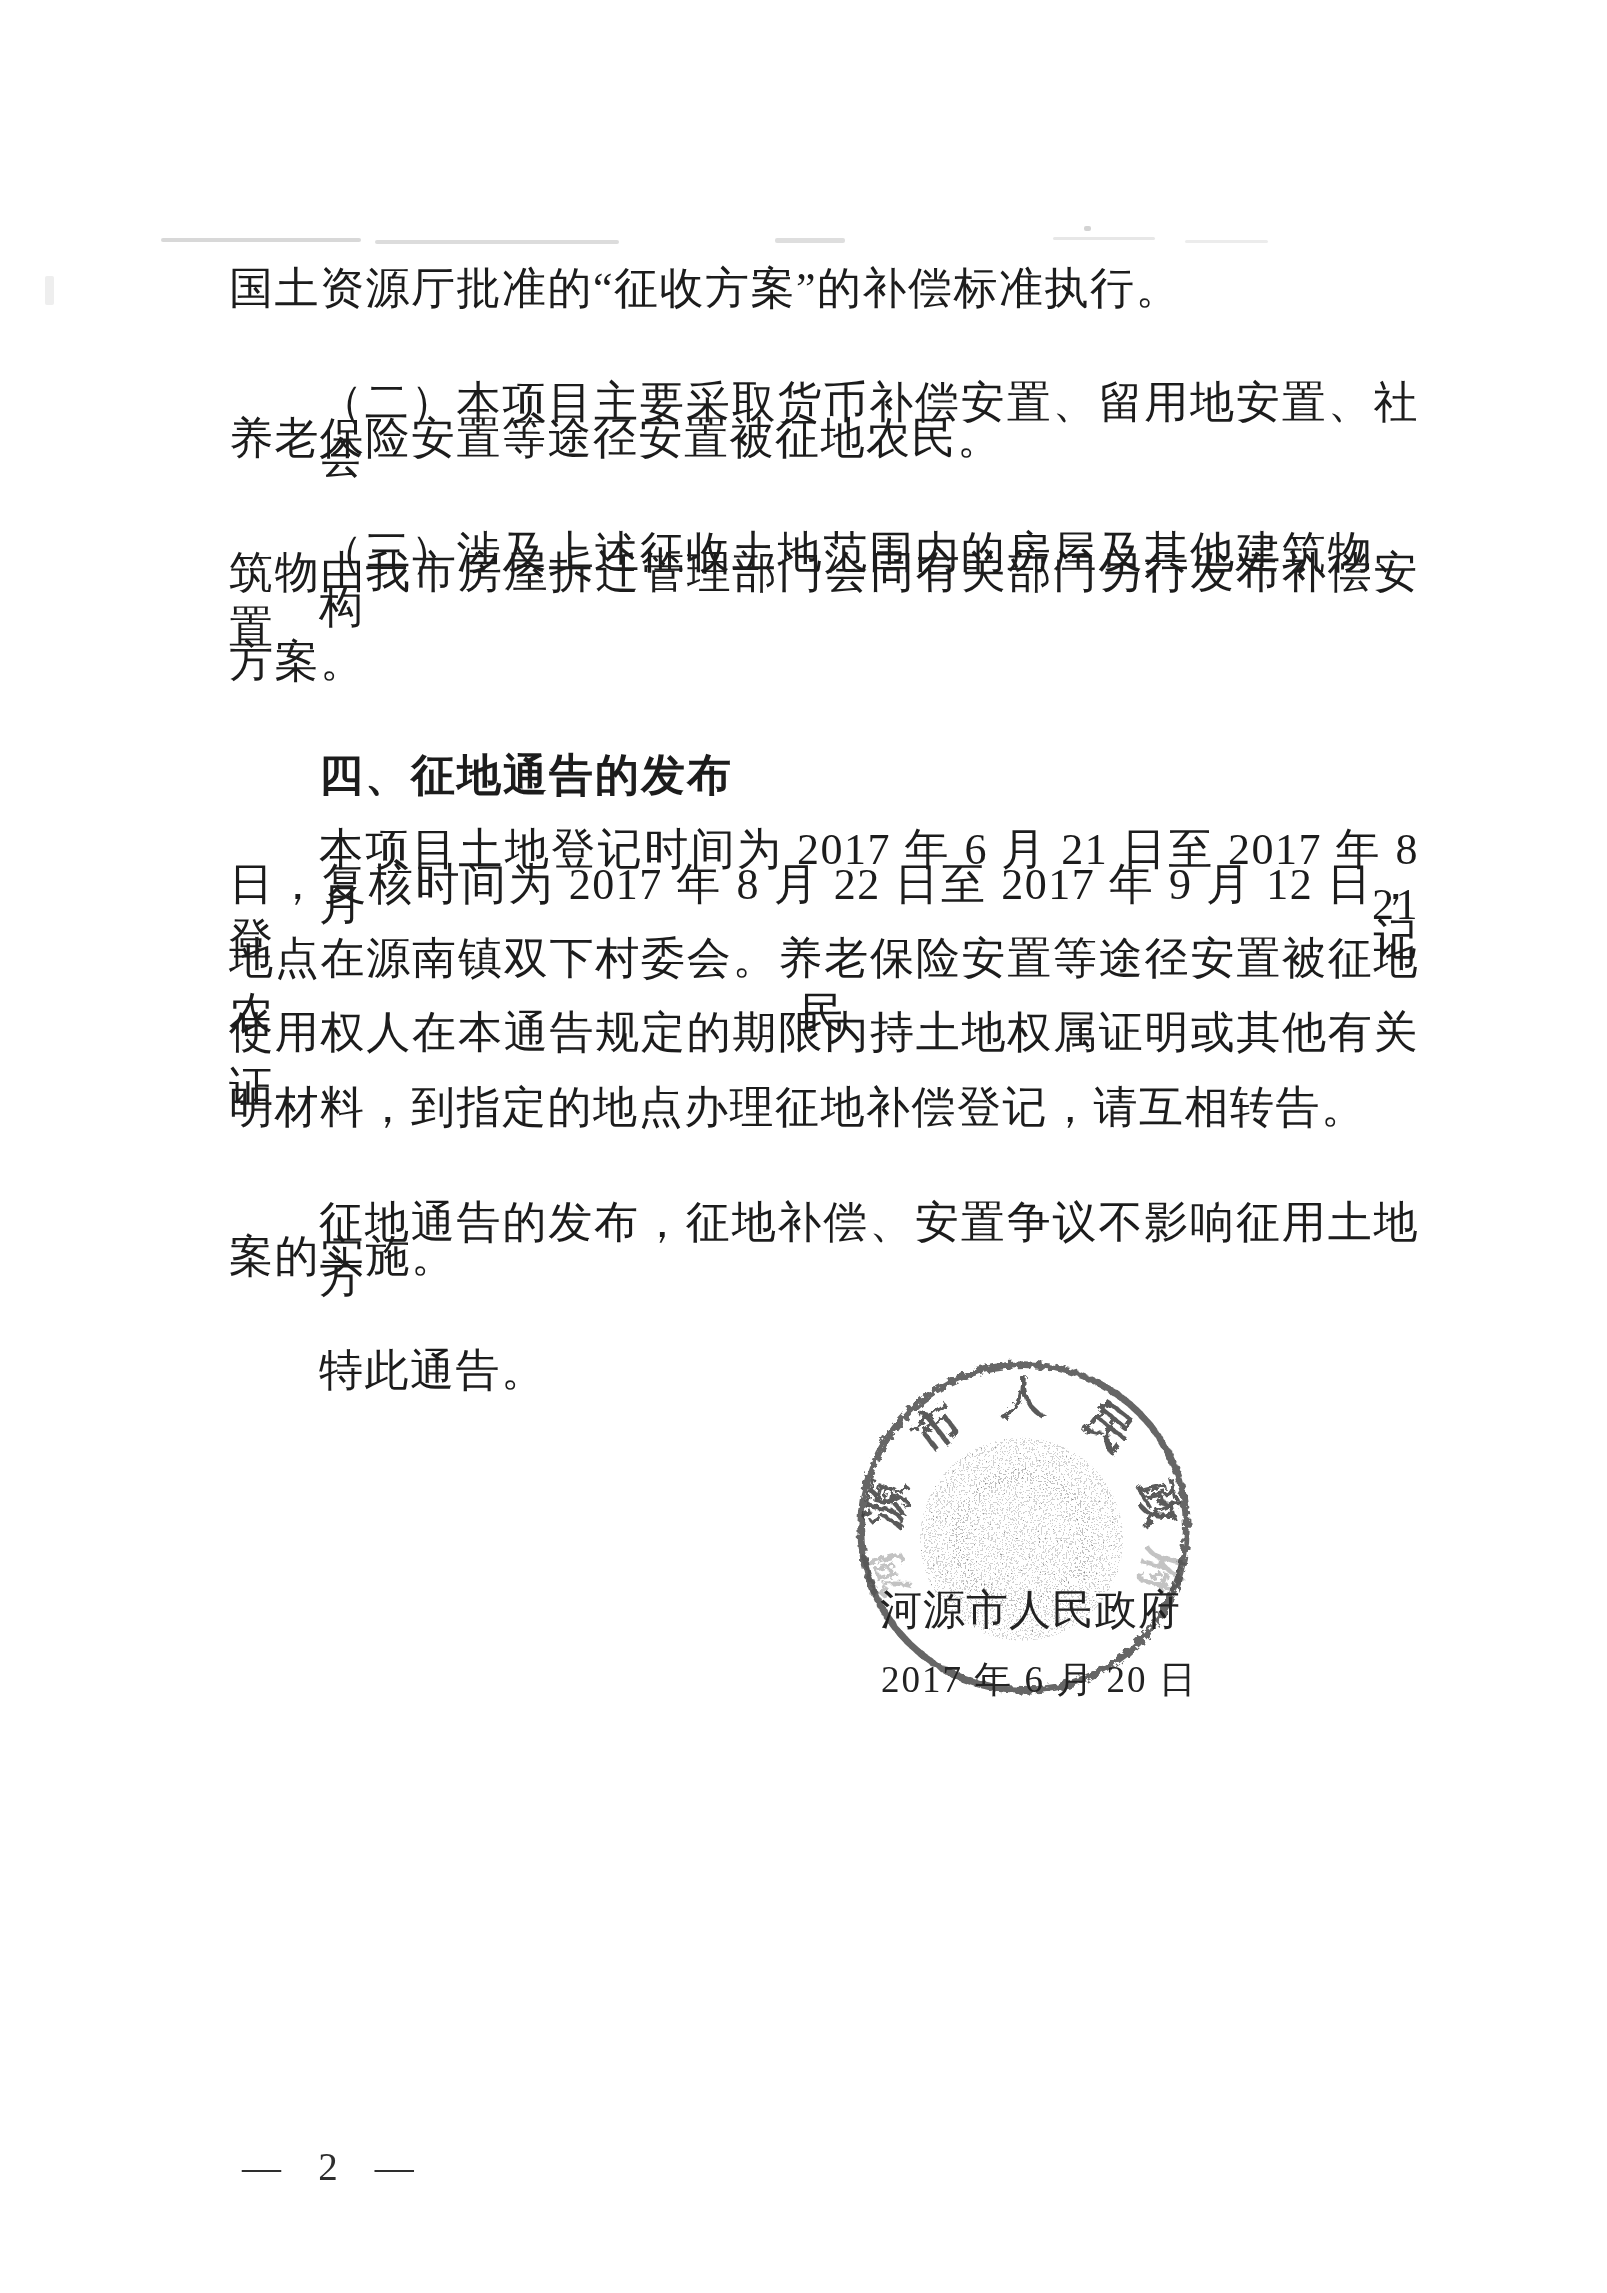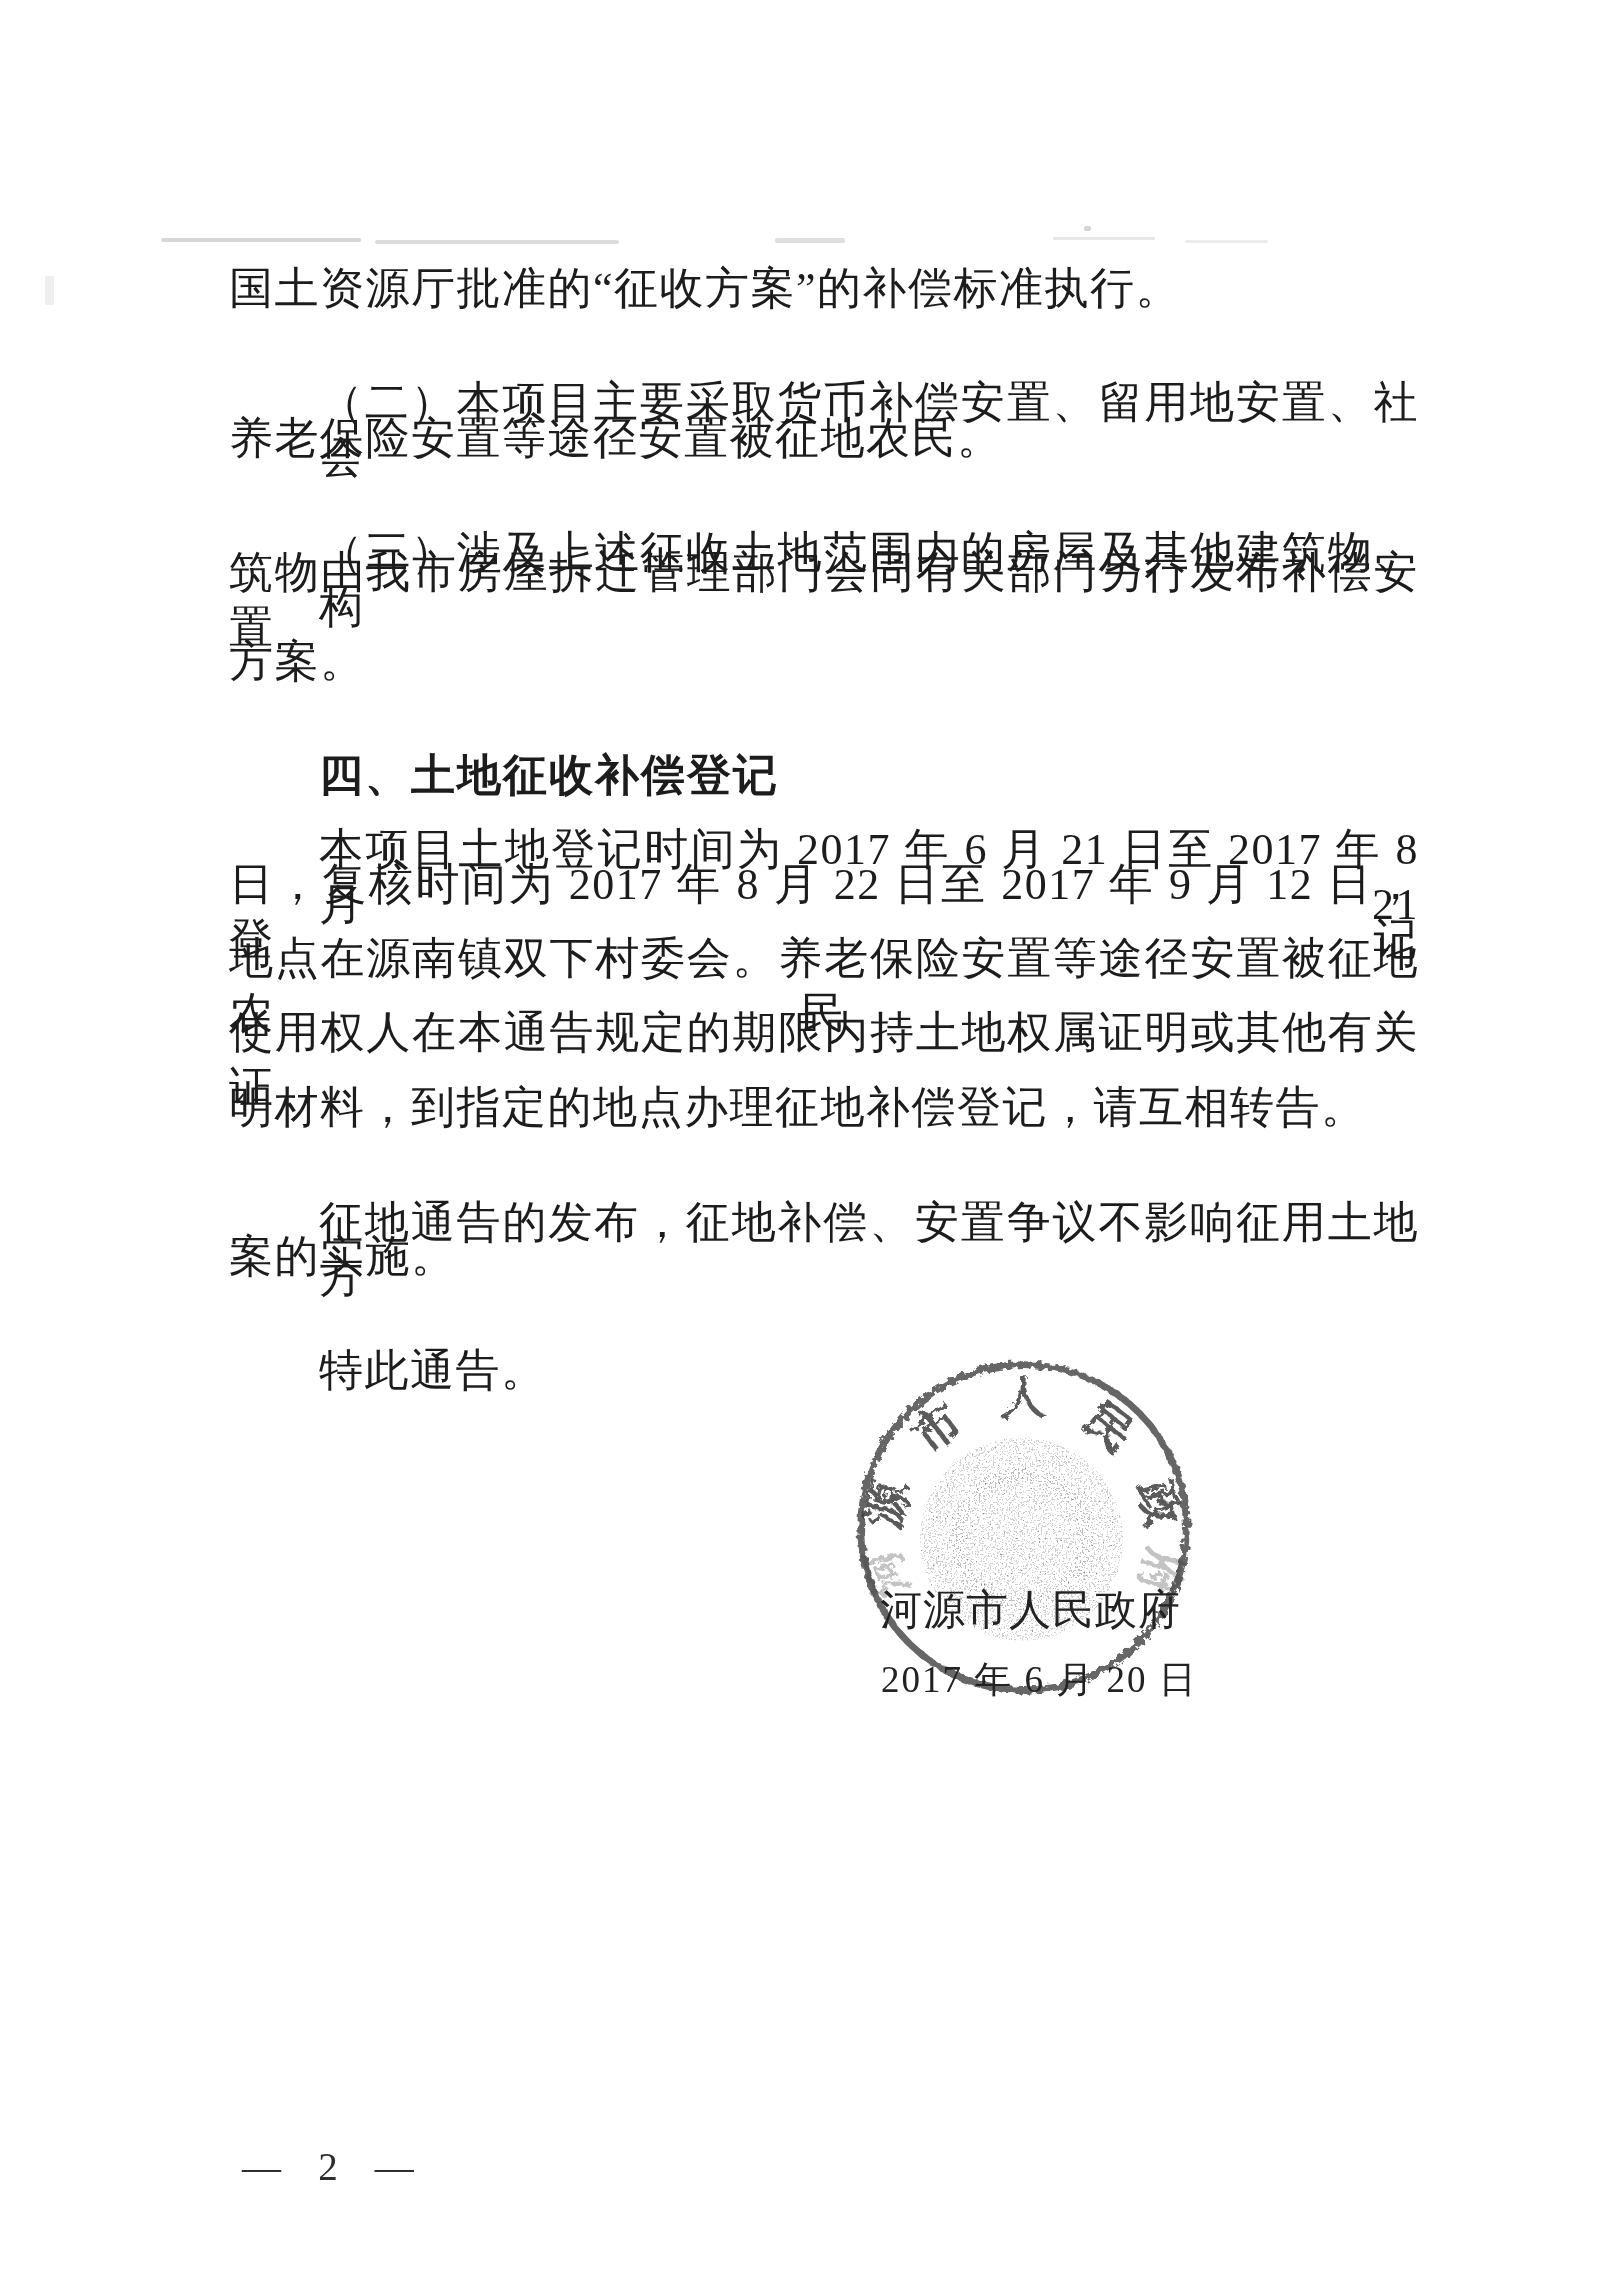--- a/index.html
+++ b/index.html
@@ -96,21 +96,21 @@
   <div class="artifact" style="left:1084px; top:226px; width:6.8px; height:4.9px; opacity:.5;"></div>
   <div class="artifact" style="left:45px; top:276px; width:8.8px; height:29px; opacity:.2;"></div>
 
   <main>
     <div class="line" style="top:261px">国土资源厅批准的“征收方案”的补偿标准执行。</div>
     <div class="line indent fill" style="top:335px">（二）本项目主要采取货币补偿安置、留用地安置、社会</div>
     <div class="line" style="top:411px">养老保险安置等途径安置被征地农民。</div>
     <div class="line indent fill" style="top:485px">（三）涉及上述征收土地范围内的房屋及其他建筑物、构</div>
     <div class="line fill" style="top:545px">筑物由我市房屋拆迁管理部门会同有关部门另行发布补偿安置</div>
     <div class="line" style="top:634px">方案。</div>
-    <div class="line indent heading" style="top:708px">四、土地征收补偿登记</div>
+    <div class="line indent heading" style="top:708px">四、征地通告的发布</div>
     <div class="line indent fill" style="top:782px">本项目土地登记时间为 2017 年 6 月 21 日至 2017 年 8 月 21</div>
     <div class="line fill" style="top:857px">日，复核时间为 2017 年 8 月 22 日至 2017 年 9 月 12 日，登记</div>
     <div class="line fill" style="top:931px">地点在源南镇双下村委会。养老保险安置等途径安置被征地农民、</div>
     <div class="line fill" style="top:1005px">使用权人在本通告规定的期限内持土地权属证明或其他有关证</div>
     <div class="line" style="top:1080px">明材料，到指定的地点办理征地补偿登记，请互相转告。</div>
     <div class="line indent fill" style="top:1155px">征地通告的发布，征地补偿、安置争议不影响征用土地方</div>
     <div class="line" style="top:1229px">案的实施。</div>
     <div class="line indent" style="top:1303px">特此通告。</div>
   </main>
 

